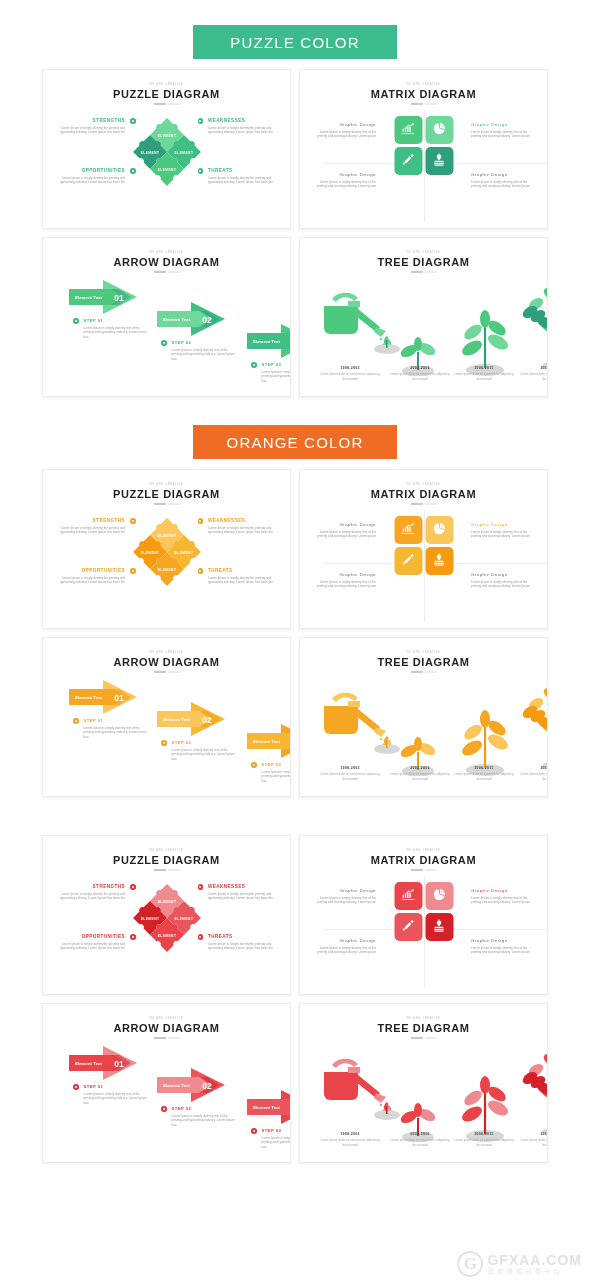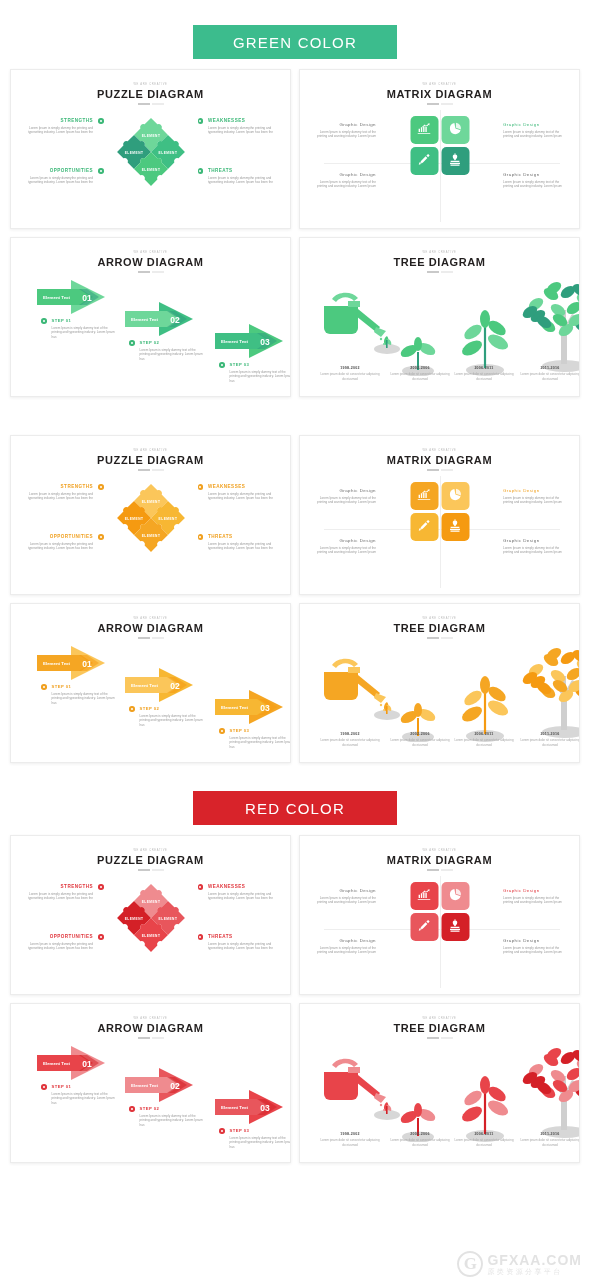--- a/index.html
+++ b/index.html
@@ -15,21 +15,21 @@
   
   .banner-wrap { width:100%; display:flex; justify-content:center; }
   .banner {
     width:204px; height:34px;
     display:flex; align-items:center; justify-content:center;
     color:#fff; font-size:15px; letter-spacing:1.2px; font-weight:400;
   }
 
   
   .slides {
-    width:570px; margin:0 auto;
+    width:506px; margin:0 auto;
     display:grid; grid-template-columns:1fr 1fr;
     gap:8px;
   }
   .slide {
     background:#fff; height:160px; position:relative;
     border:1px solid #ececec;
     box-shadow:0 1px 3px rgba(0,0,0,.07);
     overflow:hidden;
   }
   .slide-inner { position:absolute; inset:0; }
@@ -112,21 +112,21 @@
   .gap-sm { height:10px; }
   .top-pad { height:25px; }
 </style>
 </head>
 <body>
 
 <div class="page">
   <div class="top-pad"></div>
   <div id="sections-root">
       <div class="banner-wrap">
-      <div class="banner" style="background:#3cbc8d">GREEN COLOR</div>
+      <div class="banner" style="background:#3cbc8d">PUZZLE COLOR</div>
     </div>
       <div class="gap-sm"></div>
       <div class="slides">
       <div class="slide">
           <div class="slide-inner">
     <div class="eyebrow">WE ARE CREATIVE</div>
     <div class="s-title">PUZZLE DIAGRAM</div>
     <div class="rule">
               <i></i>
               <i class="light"></i>
@@ -385,20 +385,23 @@
   </svg></div>
               <div class="tree-col" style="left:220px;top:90px;">
         <div class="tr-year">2011-2016</div>
         <div class="tr-body">Lorem ipsum dolor sit consectetur adipiscing do eiusmod</div>
       </div>
             </div>
   </div>
         </div>
     </div>
       <div class="gap-lg"></div>
+      <div class="banner-wrap">
+      <div class="banner" style="background:#ef6c24">ORANGE COLOR</div>
+    </div>
       <div class="gap-sm"></div>
       <div class="slides">
       <div class="slide">
           <div class="slide-inner">
     <div class="eyebrow">WE ARE CREATIVE</div>
     <div class="s-title">PUZZLE DIAGRAM</div>
     <div class="rule">
               <i></i>
               <i class="light"></i>
             </div>
@@ -656,23 +659,20 @@
   </svg></div>
               <div class="tree-col" style="left:220px;top:90px;">
         <div class="tr-year">2011-2016</div>
         <div class="tr-body">Lorem ipsum dolor sit consectetur adipiscing do eiusmod</div>
       </div>
             </div>
   </div>
         </div>
     </div>
       <div class="gap-lg"></div>
-      <div class="banner-wrap">
-      <div class="banner" style="background:#d8232a">RED COLOR</div>
-    </div>
       <div class="gap-sm"></div>
       <div class="slides">
       <div class="slide">
           <div class="slide-inner">
     <div class="eyebrow">WE ARE CREATIVE</div>
     <div class="s-title">PUZZLE DIAGRAM</div>
     <div class="rule">
               <i></i>
               <i class="light"></i>
             </div>

